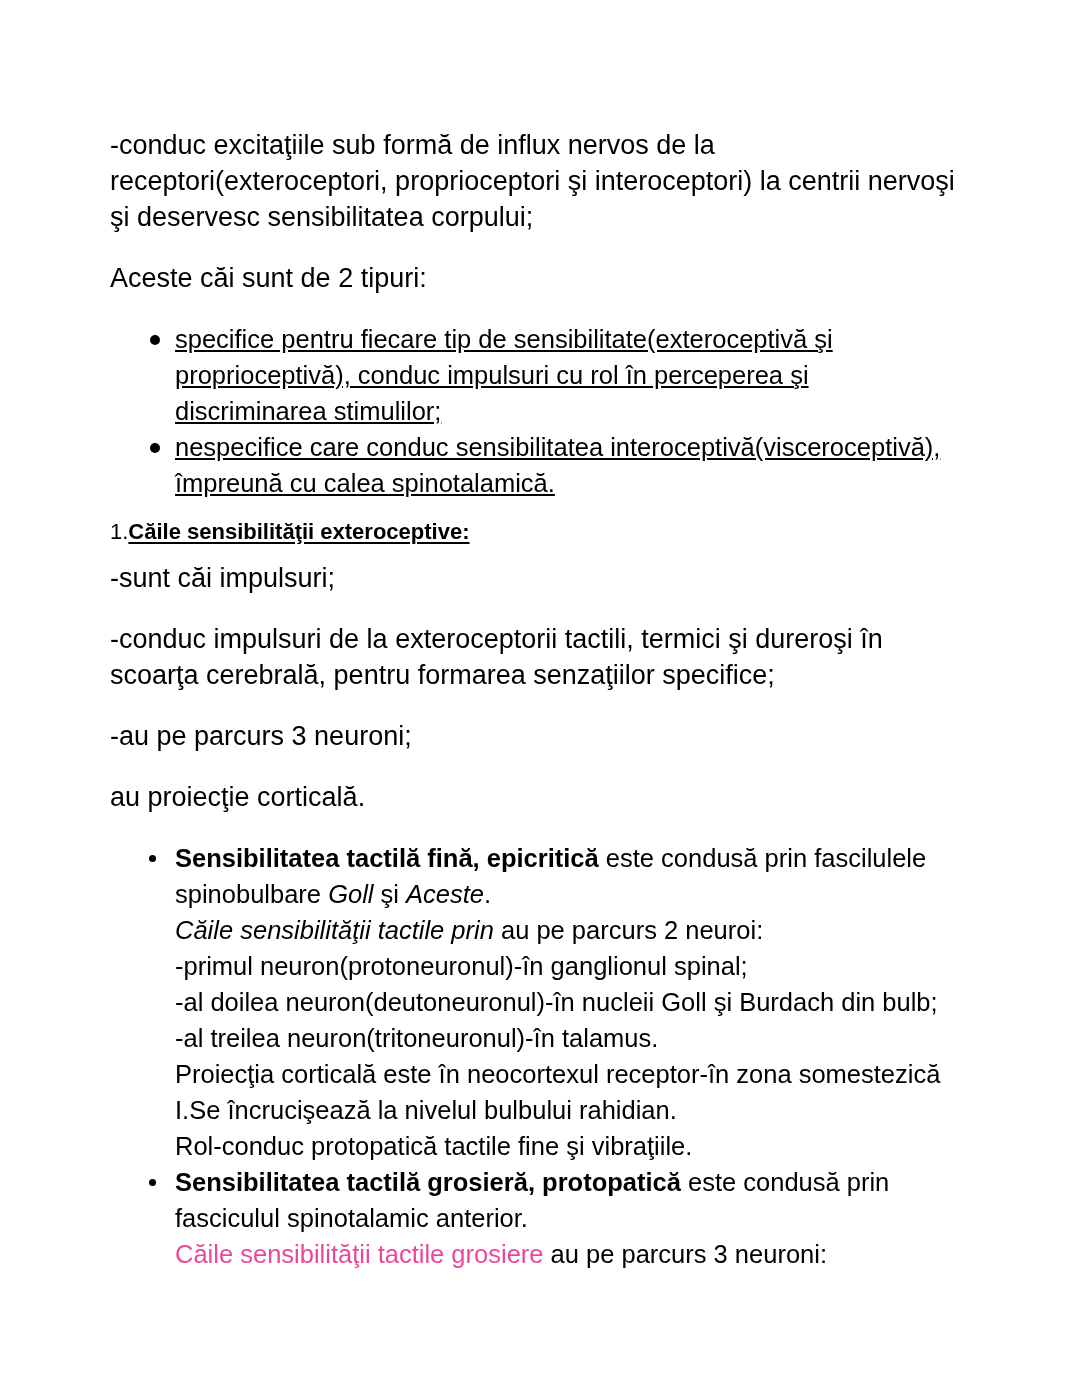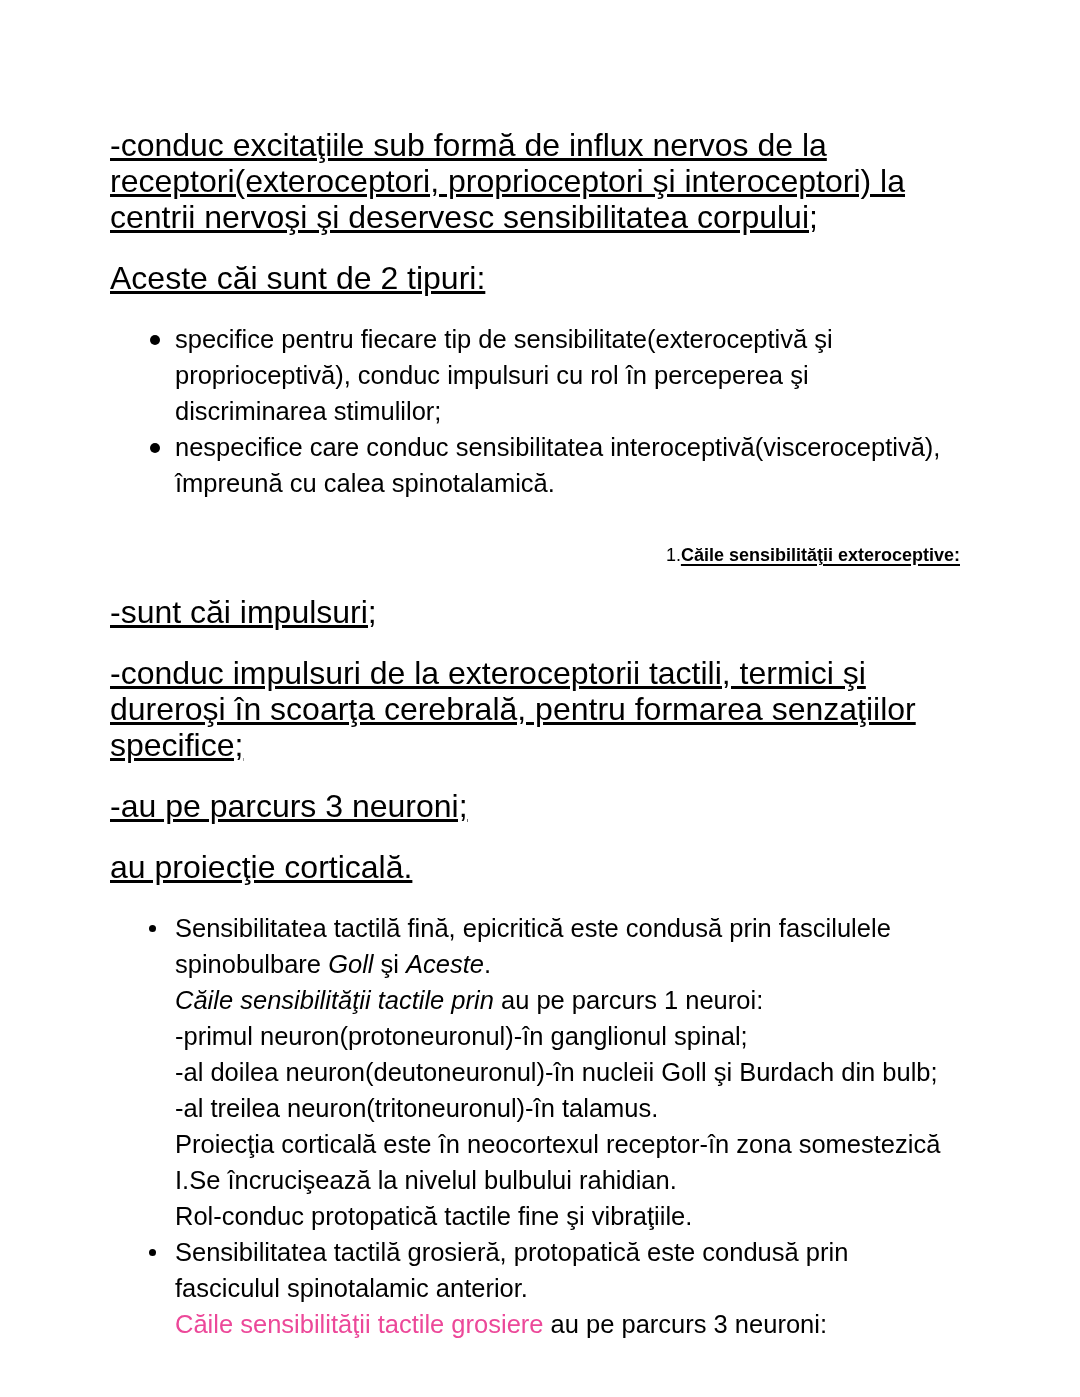--- a/index.html
+++ b/index.html
@@ -25,32 +25,30 @@
   }
 
   .doc-body {
     font-size: 25.5px;
     line-height: 36px;
   }
 
   p.para {
     margin: 0 0 25px 0;
     padding: 0;
-    font-size: 32px;
+    font-size: 27px;
     line-height: 36px;
     letter-spacing: 0px;
-    text-decoration: underline;
   }
 
   
   p.heading-line {
-    margin: 0 0 21px 0;
-    font-size: 18px;
+    margin: 0 0 10px 0;
+    font-size: 22px;
     line-height: 36px;
-    text-align: right;
   }
   .heading-number {
     font-weight: 400;
   }
   .heading-underlined {
     font-weight: 700;
     text-decoration: underline;
     text-underline-offset: 3px;
     text-decoration-thickness: 2px;
   }
@@ -84,27 +82,28 @@
     left: 39px;
     top: 15px;
     width: 7px;
     height: 7px;
     background: #000000;
     border-radius: 50%;
   }
 
   ul.list-one {
     margin-top: 6px;
-    margin-bottom: 36px;
+    margin-bottom: 13px;
+    text-decoration: underline;
   }
   ul.list-two {
     margin-top: 8px;
   }
 
-  .b { font-weight: 400; }
+  .b { font-weight: 700; }
   .i { font-style: italic; }
   .red { color: #ec4899; }
 
   .sub-line { display: block; }
 </style>
 </head>
 <body>
 
 <div class="page">
   <div class="doc-body">
@@ -132,21 +131,21 @@
 
     <p class="para">-au pe parcurs 3 neuroni;</p>
 
     <p class="para">au proiecţie corticală.</p>
 
     <ul class="bullets small-dot list-two">
 
       <li>
         <span class="b">Sensibilitatea tactilă fină, epicritică</span><span> este condusă prin fascilulele spinobulbare </span><span class="i">Goll</span><span> şi </span><span class="i">Aceste</span><span>.</span>
         <span class="sub-line">
-          <span class="i">Căile sensibilităţii tactile prin</span><span> au pe parcurs 1 neuroi:</span>
+          <span class="i">Căile sensibilităţii tactile prin</span><span> au pe parcurs 2 neuroi:</span>
         </span>
         <span class="sub-line">-primul neuron(protoneuronul)-în ganglionul spinal;</span>
         <span class="sub-line">-al doilea neuron(deutoneuronul)-în nucleii Goll şi Burdach din bulb;</span>
         <span class="sub-line">-al treilea neuron(tritoneuronul)-în talamus.</span>
         <span class="sub-line">Proiecţia corticală este în neocortexul receptor-în zona somestezică I.Se încrucişează la nivelul bulbului rahidian.</span>
         <span class="sub-line">Rol-conduc protopatică tactile fine şi vibraţiile.</span>
       </li>
 
       <li>
         <span class="b">Sensibilitatea tactilă grosieră, protopatică</span><span> este condusă prin fasciculul spinotalamic anterior.</span>

